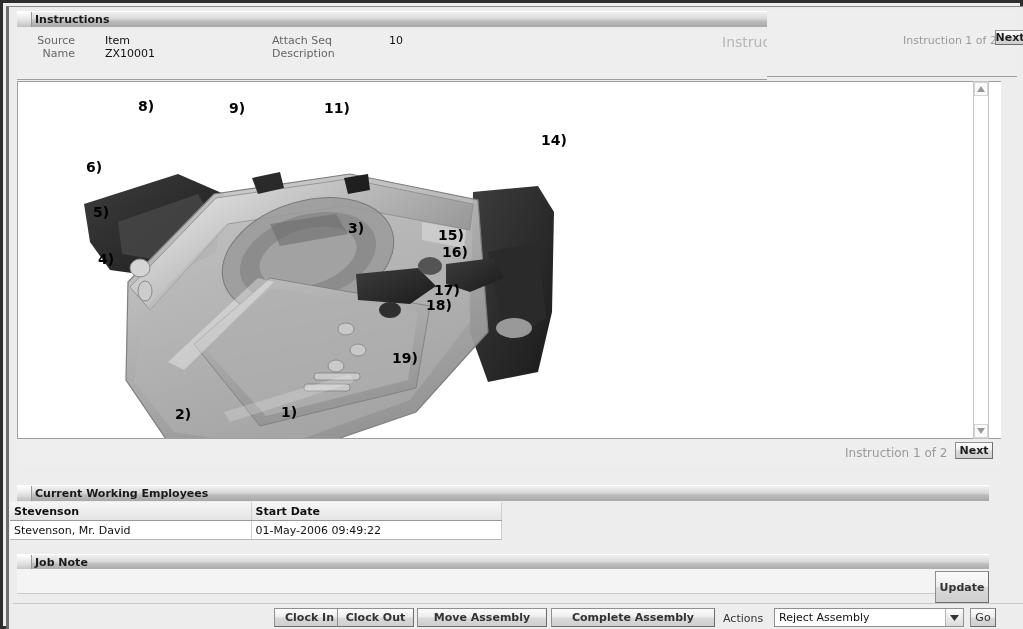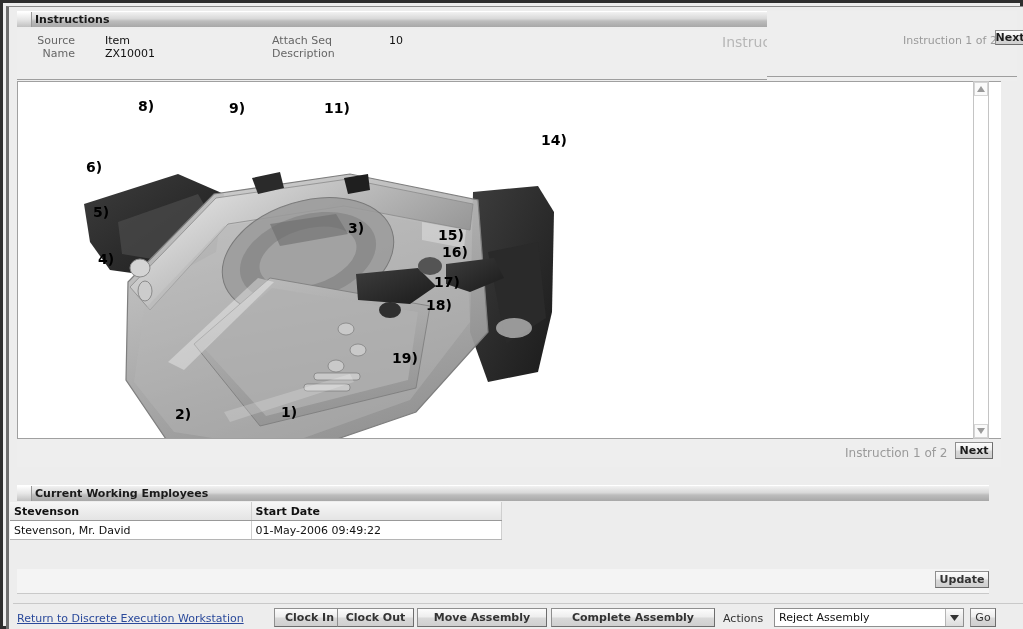--- a/index.html
+++ b/index.html
@@ -397,21 +397,21 @@
             <div class="callout" style="left: 120px; top: 16px;">8)</div>
             <div class="callout" style="left: 211px; top: 18px;">9)</div>
             <div class="callout" style="left: 306px; top: 18px;">11)</div>
             <div class="callout" style="left: 523px; top: 50px;">14)</div>
             <div class="callout" style="left: 68px; top: 77px;">6)</div>
             <div class="callout" style="left: 75px; top: 122px;">5)</div>
             <div class="callout" style="left: 80px; top: 169px;">4)</div>
             <div class="callout" style="left: 330px; top: 138px;">3)</div>
             <div class="callout" style="left: 420px; top: 145px;">15)</div>
             <div class="callout" style="left: 424px; top: 162px;">16)</div>
-            <div class="callout" style="left: 416px; top: 192px;">17)</div>
+            <div class="callout" style="left: 416px; top: 200px;">17)</div>
             <div class="callout" style="left: 408px; top: 215px;">18)</div>
             <div class="callout" style="left: 374px; top: 268px;">19)</div>
             <div class="callout" style="left: 263px; top: 322px;">1)</div>
             <div class="callout" style="left: 157px; top: 324px;">2)</div>
           </div>
       </div>
 
       <div class="vscroll">
         <div class="sb-btn sb-up">
           <svg class="sb-arrow" width="8" height="6" viewBox="0 0 8 6">
@@ -444,26 +444,29 @@
           </tr>
         </thead>
         <tbody>
           <tr>
             <td>Stevenson, Mr. David</td>
             <td>01-May-2006 09:49:22</td>
           </tr>
         </tbody>
       </table>
 
+      <div class="hdr-bar" id="jobnote-bar">
+        <div class="hdr-grip"></div>
+        <div class="hdr-title">Job Note</div>
+      </div>
       <div class="jobnote-body">
-        <div class="btn" style="left:918px; top:2px; width:54px; height:17px;">Update</div>
+        <div class="btn" style="left:918px; top:2px; width:54px; height:32px;">Update</div>
       </div>
 
       <div class="bottom-bar">
-        <div class="link" style="left:4px; top:8px;">Return to Discrete Execution Workstation</div>
 
         <div class="btn" style="left:249px; top:4px; width:71px; height:19px;margin-left:12px;">Clock In</div>
         <div class="btn" style="left:324px; top:4px; width:77px; height:19px;">Clock Out</div>
         <div class="btn" style="left:404px; top:4px; width:130px; height:19px;">Move Assembly</div>
         <div class="btn" style="left:538px; top:4px; width:164px; height:19px;">Complete Assembly</div>
 
         <div class="actions-label" style="left:710px; top:8px;">Actions</div>
 
         <div class="select" style="left:761px; top:4px; width:190px; height:19px;">
           <span class="sel-text">Reject Assembly</span>

